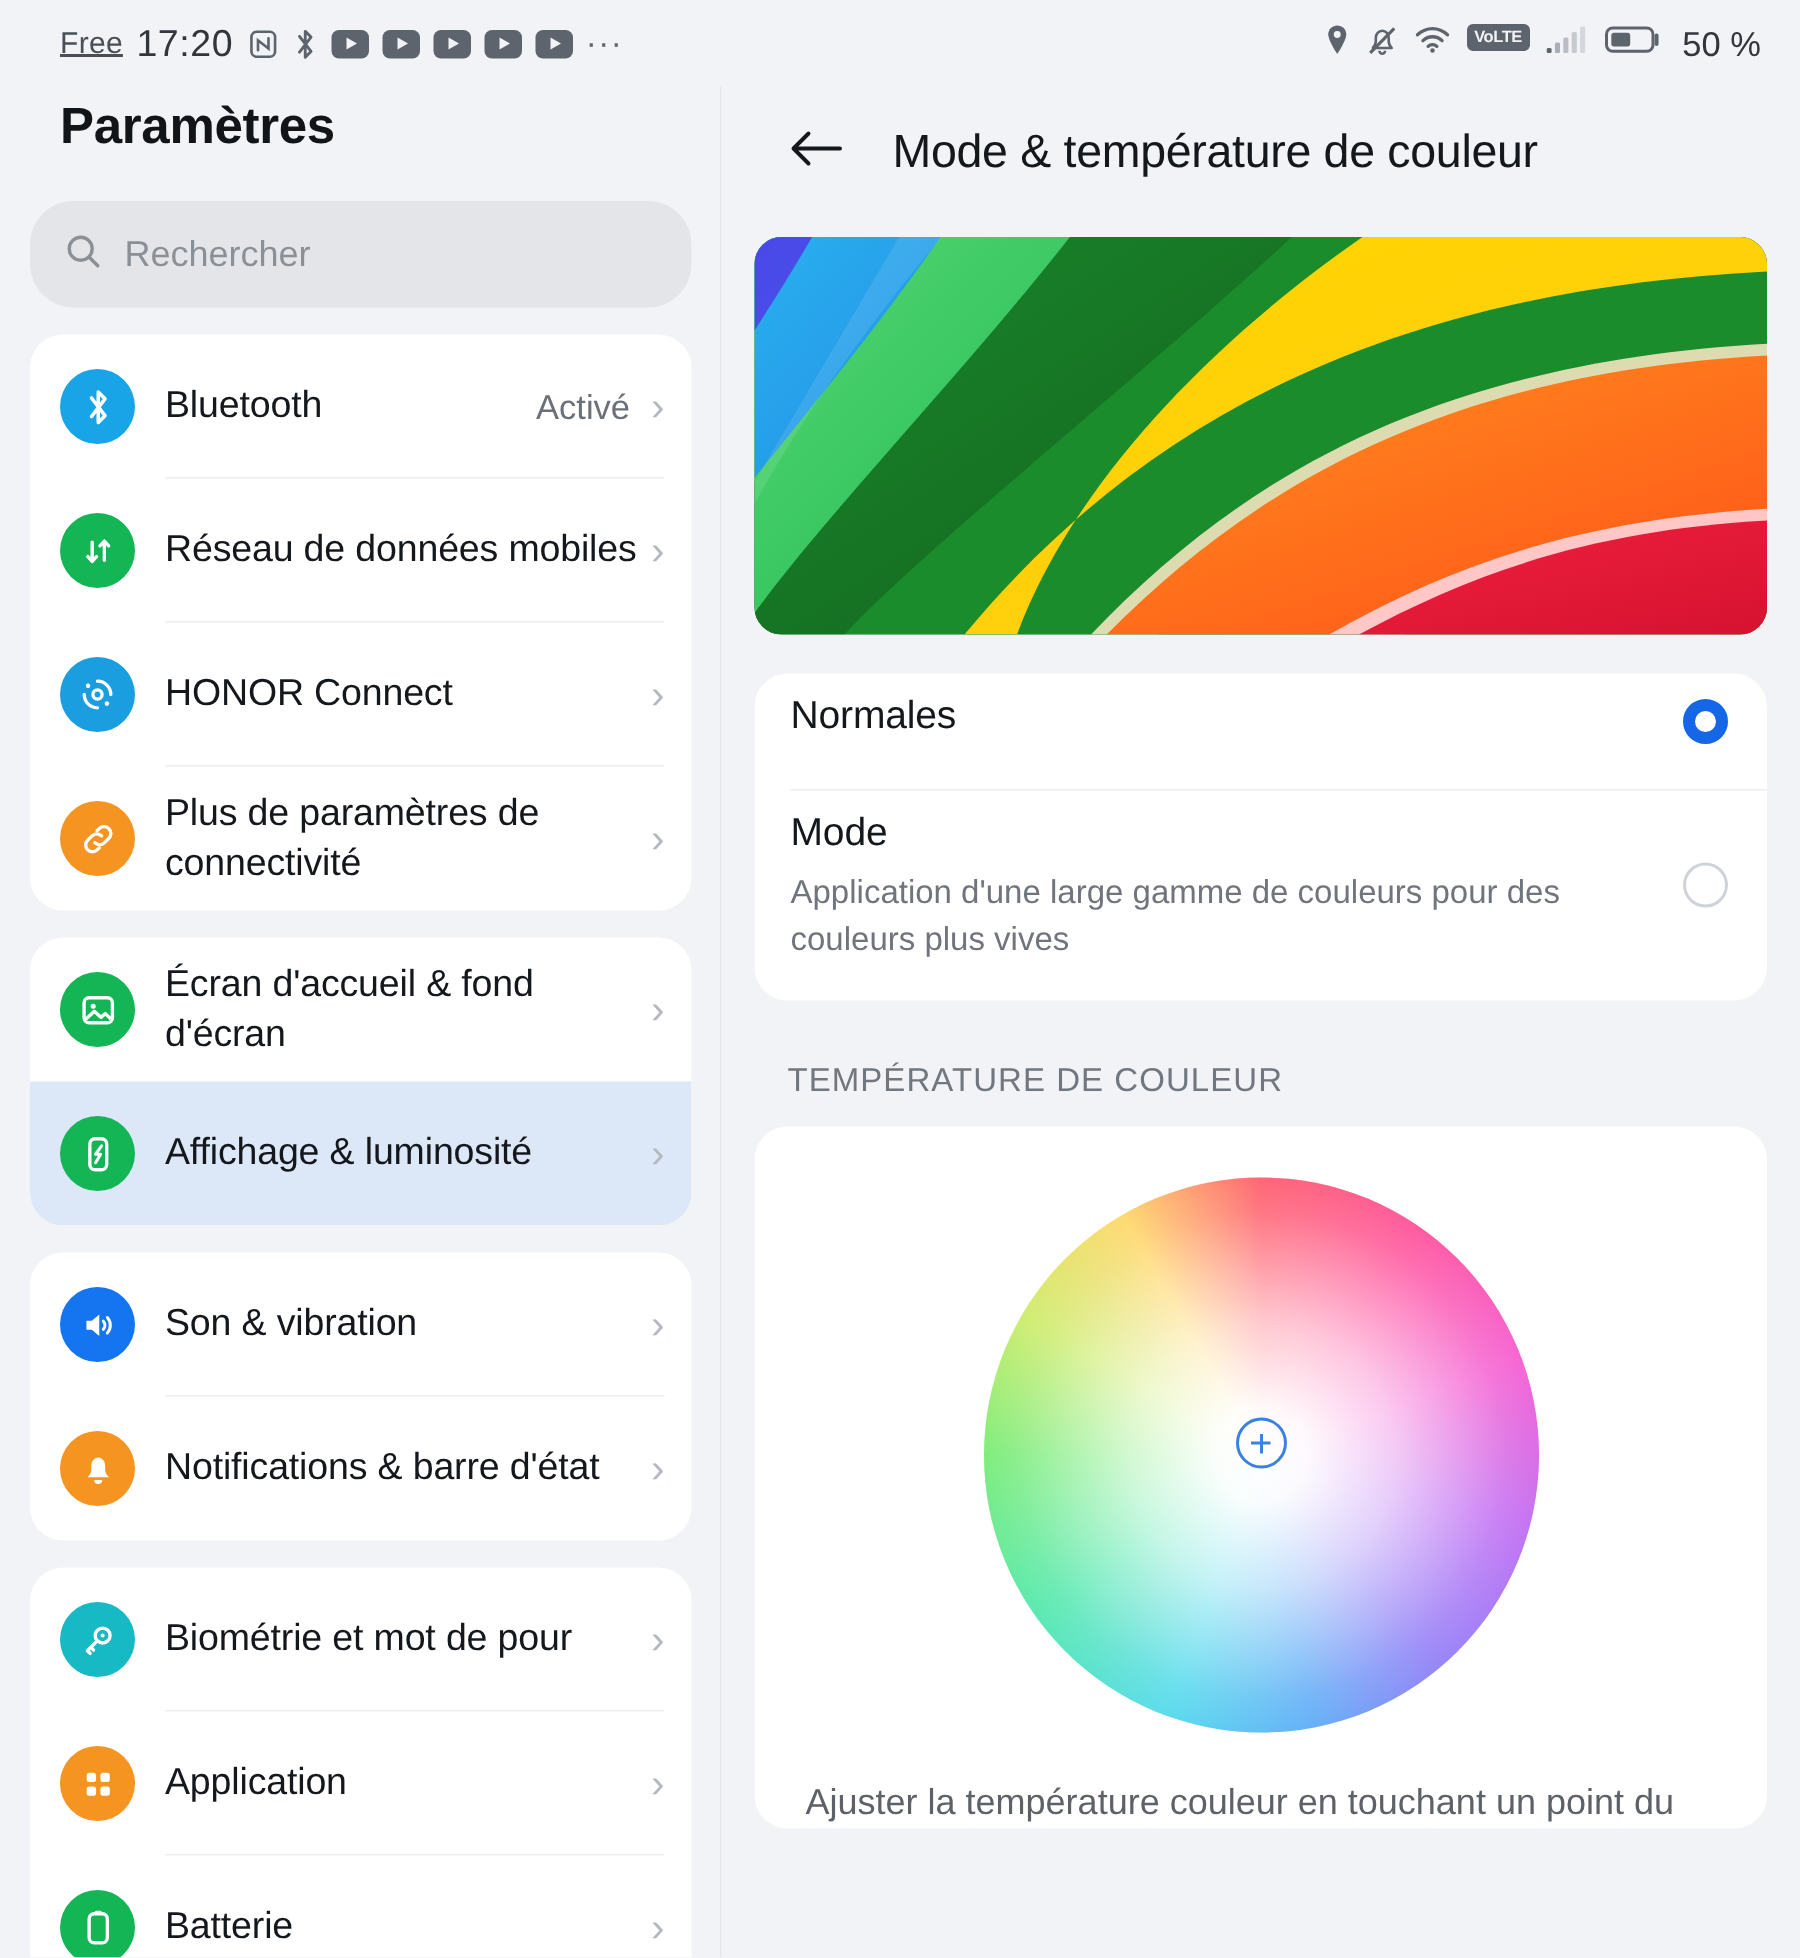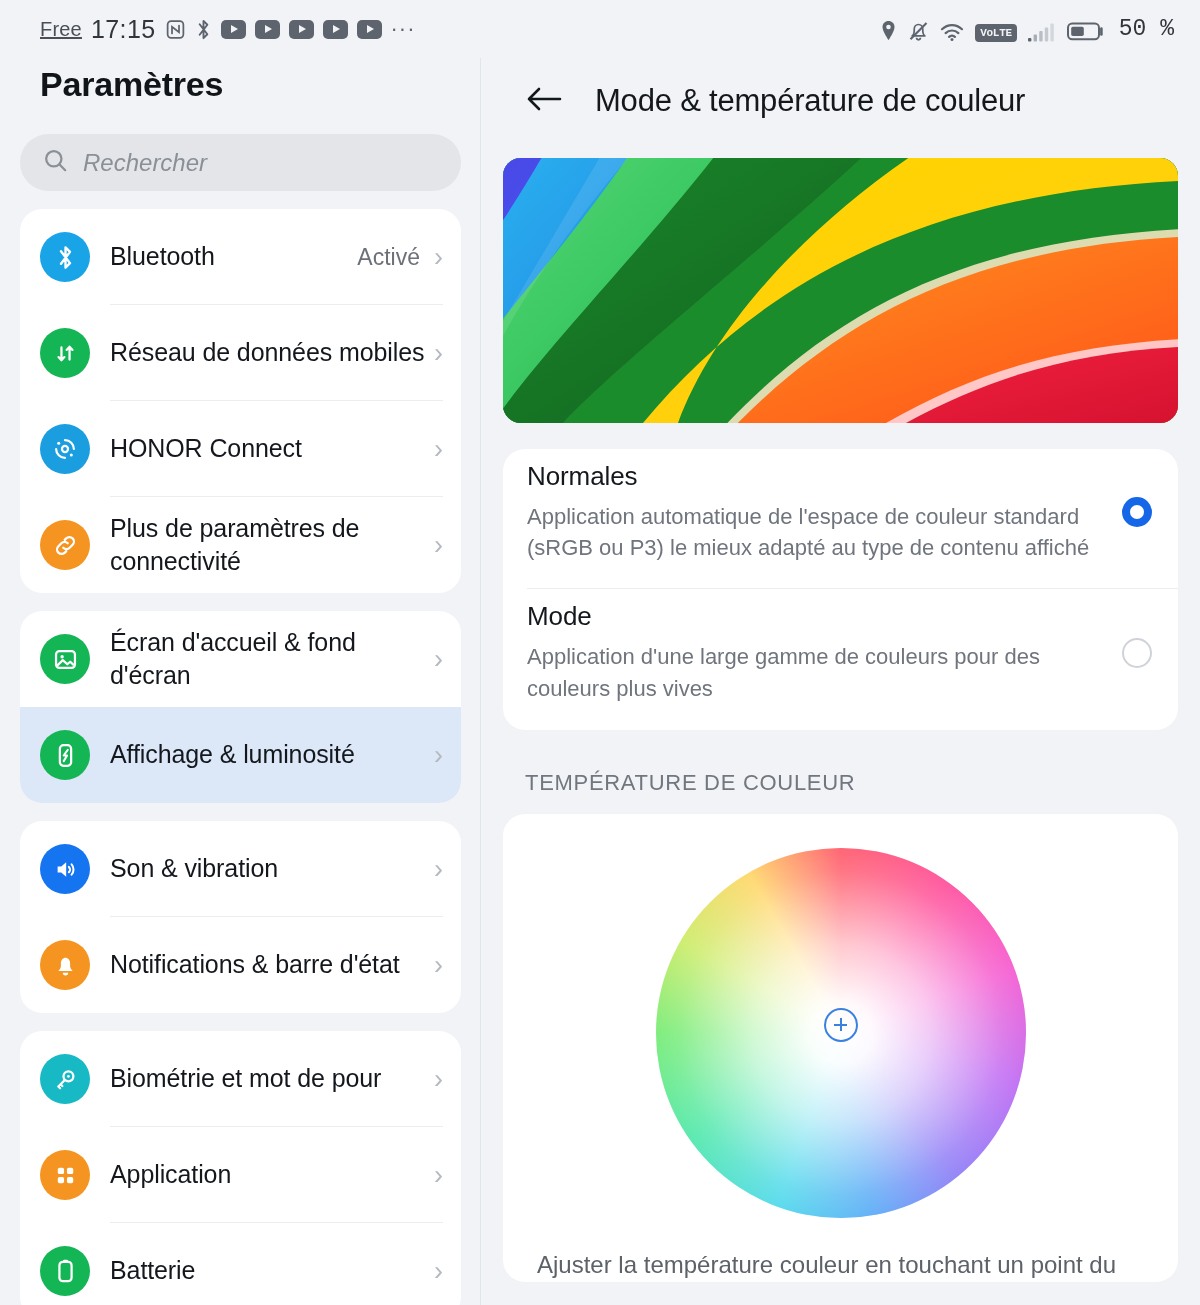--- a/index.html
+++ b/index.html
@@ -25,21 +25,21 @@
     width: 25px; height: 19px; border-radius: 5px; background: #5e646e;
     display: inline-flex; align-items: center; justify-content: center;
   }
   .playbadge::after {
     content: ""; width: 0; height: 0;
     border-left: 7px solid #f1f3f6;
     border-top: 4.5px solid transparent; border-bottom: 4.5px solid transparent;
     margin-left: 2px;
   }
   .dots { font-size: 22px; color: #5e646e; letter-spacing: 1px; line-height: 10px; }
-  .sb-right { display: flex; align-items: flex-end; gap: 11px; font-family: Liberation Mono, monospace; }
+  .sb-right { display: flex; align-items: flex-start; gap: 11px; }
   .volte {
     border: 2px solid #5e646e; border-radius: 4px; background: #5e646e;
     color: #f1f3f6; font-size: 11px; font-weight: bold; padding: 1px 3px;
     letter-spacing: -.3px; line-height: 12px;
   }
   .battpct { font-size: 23px; color: #32363c; margin-left: 3px; }
 
   
   .leftpane {
     position: absolute; left: 0; top: 58px; width: 481px; height: 1247px;
@@ -47,22 +47,22 @@
   }
   .divider-v {
     position: absolute; left: 480px; top: 58px; width: 1px; height: 1247px;
     background: #e2e5ea;
   }
   .pane-title {
     font-size: 34px; font-weight: bold; color: #111418;
     margin: 7px 0 0 40px; letter-spacing: -.2px;
   }
   .searchbar {
-    margin: 30px 20px 0 20px; height: 57px; border-radius: 29px;
-    background: #e3e5e9; display: flex; align-items: center; padding: 0 22px; gap: 14px; font-style: italic;
+    margin: 30px 20px 0 20px; height: 71px; border-radius: 29px;
+    background: #e3e5e9; display: flex; align-items: center; padding: 0 22px; gap: 14px;
   }
   .search-ph { font-size: 24px; color: #8b9097; }
 
   .card {
     background: #fff; border-radius: 22px; margin: 18px 20px 0 20px;
     overflow: hidden;
   }
   .row {
     display: flex; align-items: center; min-height: 96px; padding: 0 18px 0 20px;
     position: relative;
@@ -143,21 +143,21 @@
   }
 </style>
 </head>
 <body>
 
 <div class="screen">
 
   <div class="statusbar">
     <div class="sb-left">
       <span class="sb-carrier">Free</span>
-      <span class="sb-clock">17:15</span>
+      <span class="sb-clock">17:20</span>
       <span class="sb-ico">
         <svg width="21" height="21" viewBox="0 0 24 24">
             <rect x="3" y="2.5" width="18" height="19" rx="4" fill="none" stroke="#5e646e" stroke-width="2"></rect>
             <path d="M8 16.5V9l8 6.2V7.5" fill="none" stroke="#5e646e" stroke-width="2" stroke-linecap="round"></path>
           </svg>
       </span>
       <span class="sb-ico">
         <svg width="17" height="23" viewBox="0 0 16 24">
             <path d="M4 6.5L12 17l-4 4V3l4 4L4 17.5" fill="none" stroke="#5e646e" stroke-width="2" stroke-linejoin="round" stroke-linecap="round"></path>
           </svg>
@@ -453,21 +453,20 @@
         <path d="M360,290 C470,222 565,192 700,188 L700,290 Z" fill="url(#gI)"></path>
 
         <path d="M-60,265 L120,-40 L160,-40 C60,70 -10,180 -40,265 Z" fill="#ffffff" opacity="0.10"></path>
       </svg>
     </div>
 
     <div class="opt-card">
       <div class="opt-row">
         <div class="opt-text">
           <div class="opt-title">Normales</div>
-          <div class="opt-desc">Application automatique de l'espace de couleur standard (sRGB ou P3) le mieux adapté au type de contenu affiché</div>
         </div>
         <div class="radio on"></div>
         <div class="opt-sep"></div>
       </div>
       <div class="opt-row">
         <div class="opt-text">
           <div class="opt-title">Mode</div>
           <div class="opt-desc">Application d'une large gamme de couleurs pour des couleurs plus vives</div>
         </div>
         <div class="radio off"></div>

